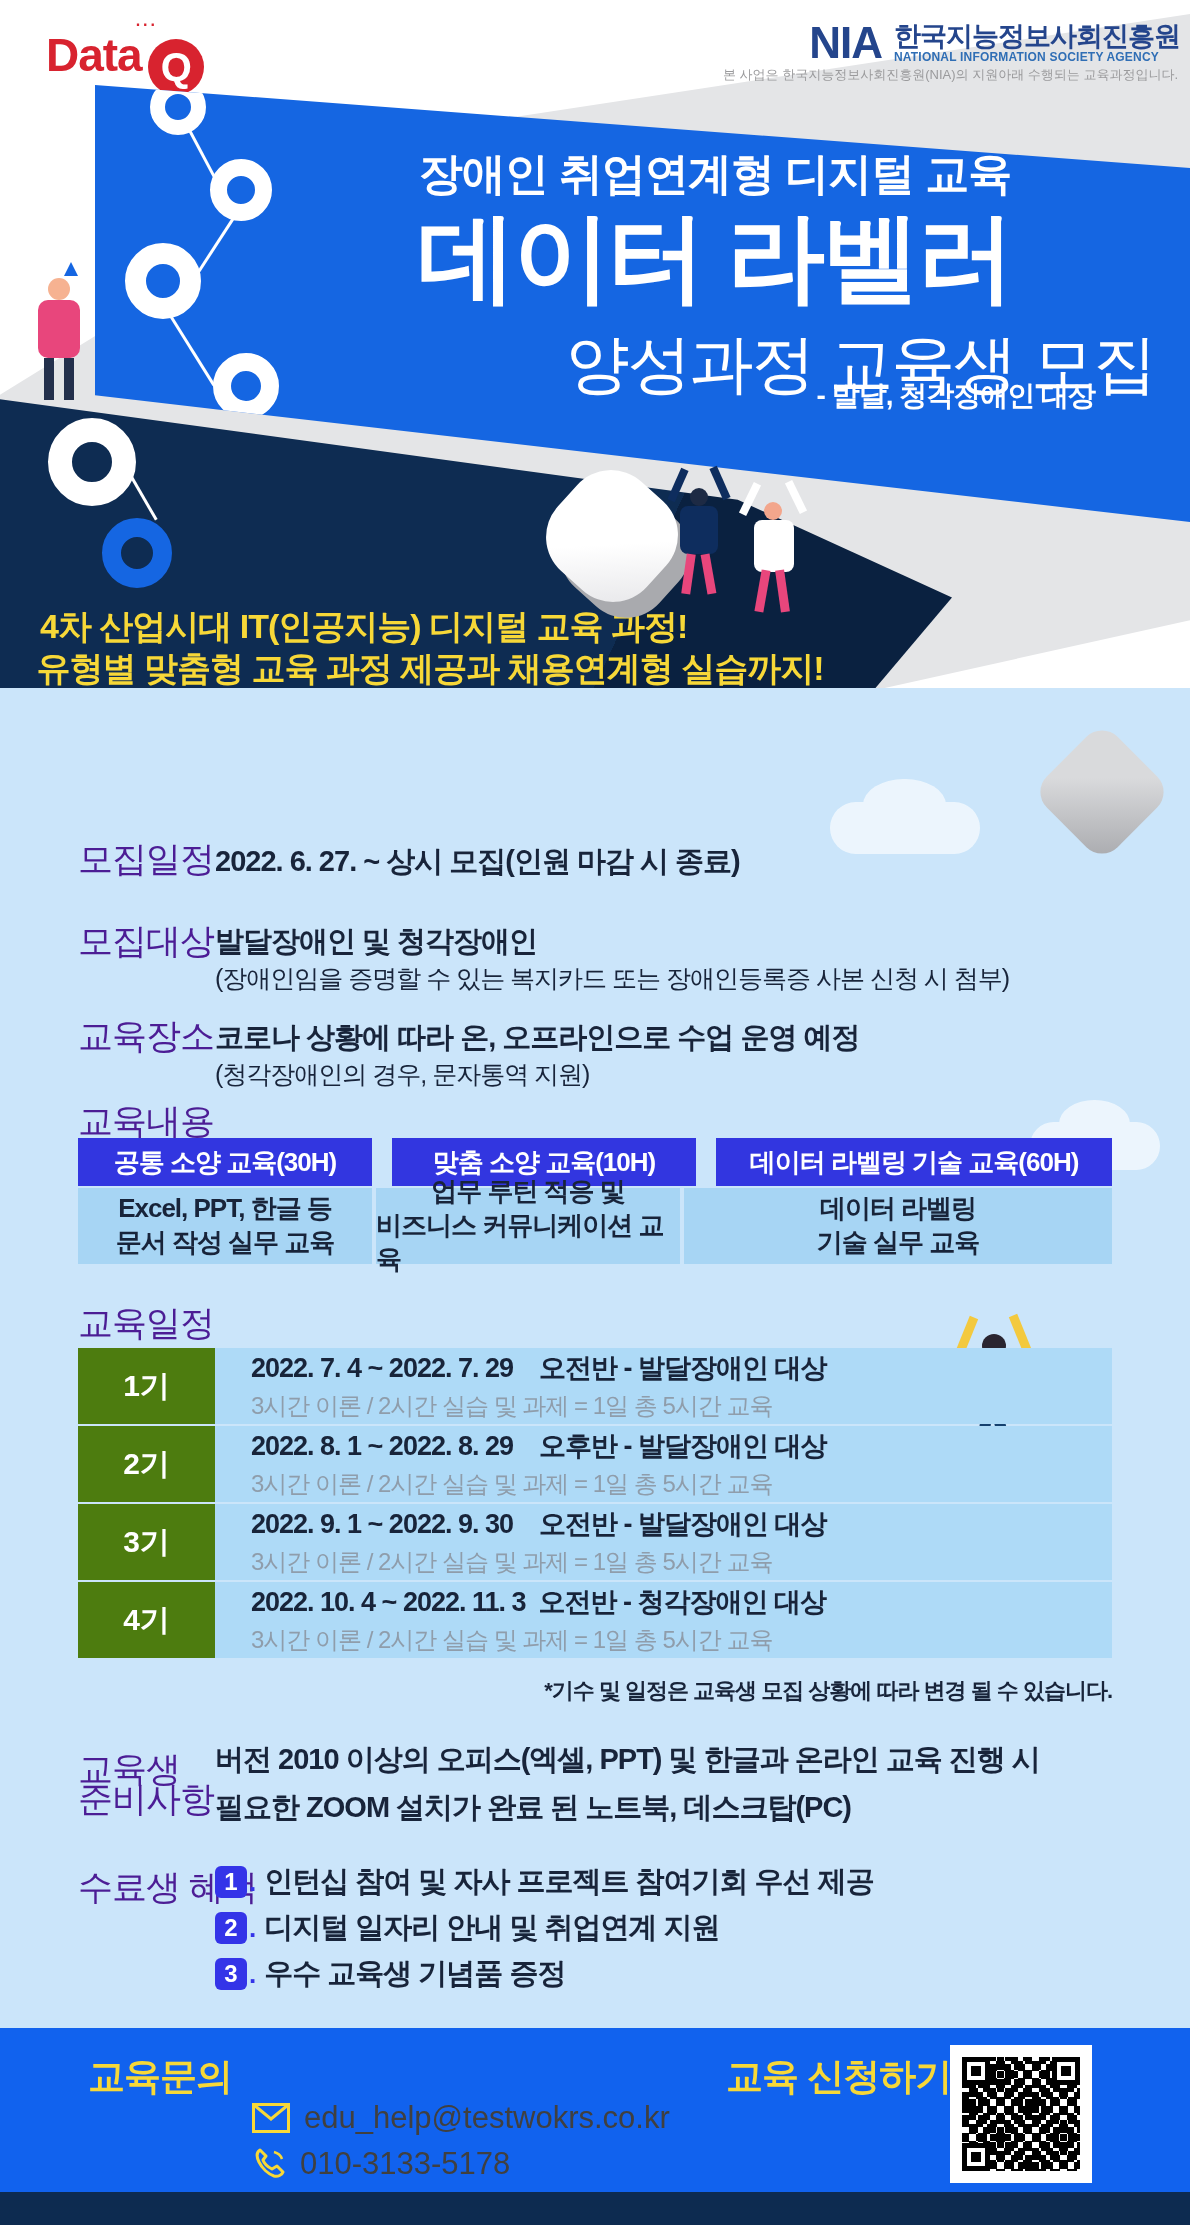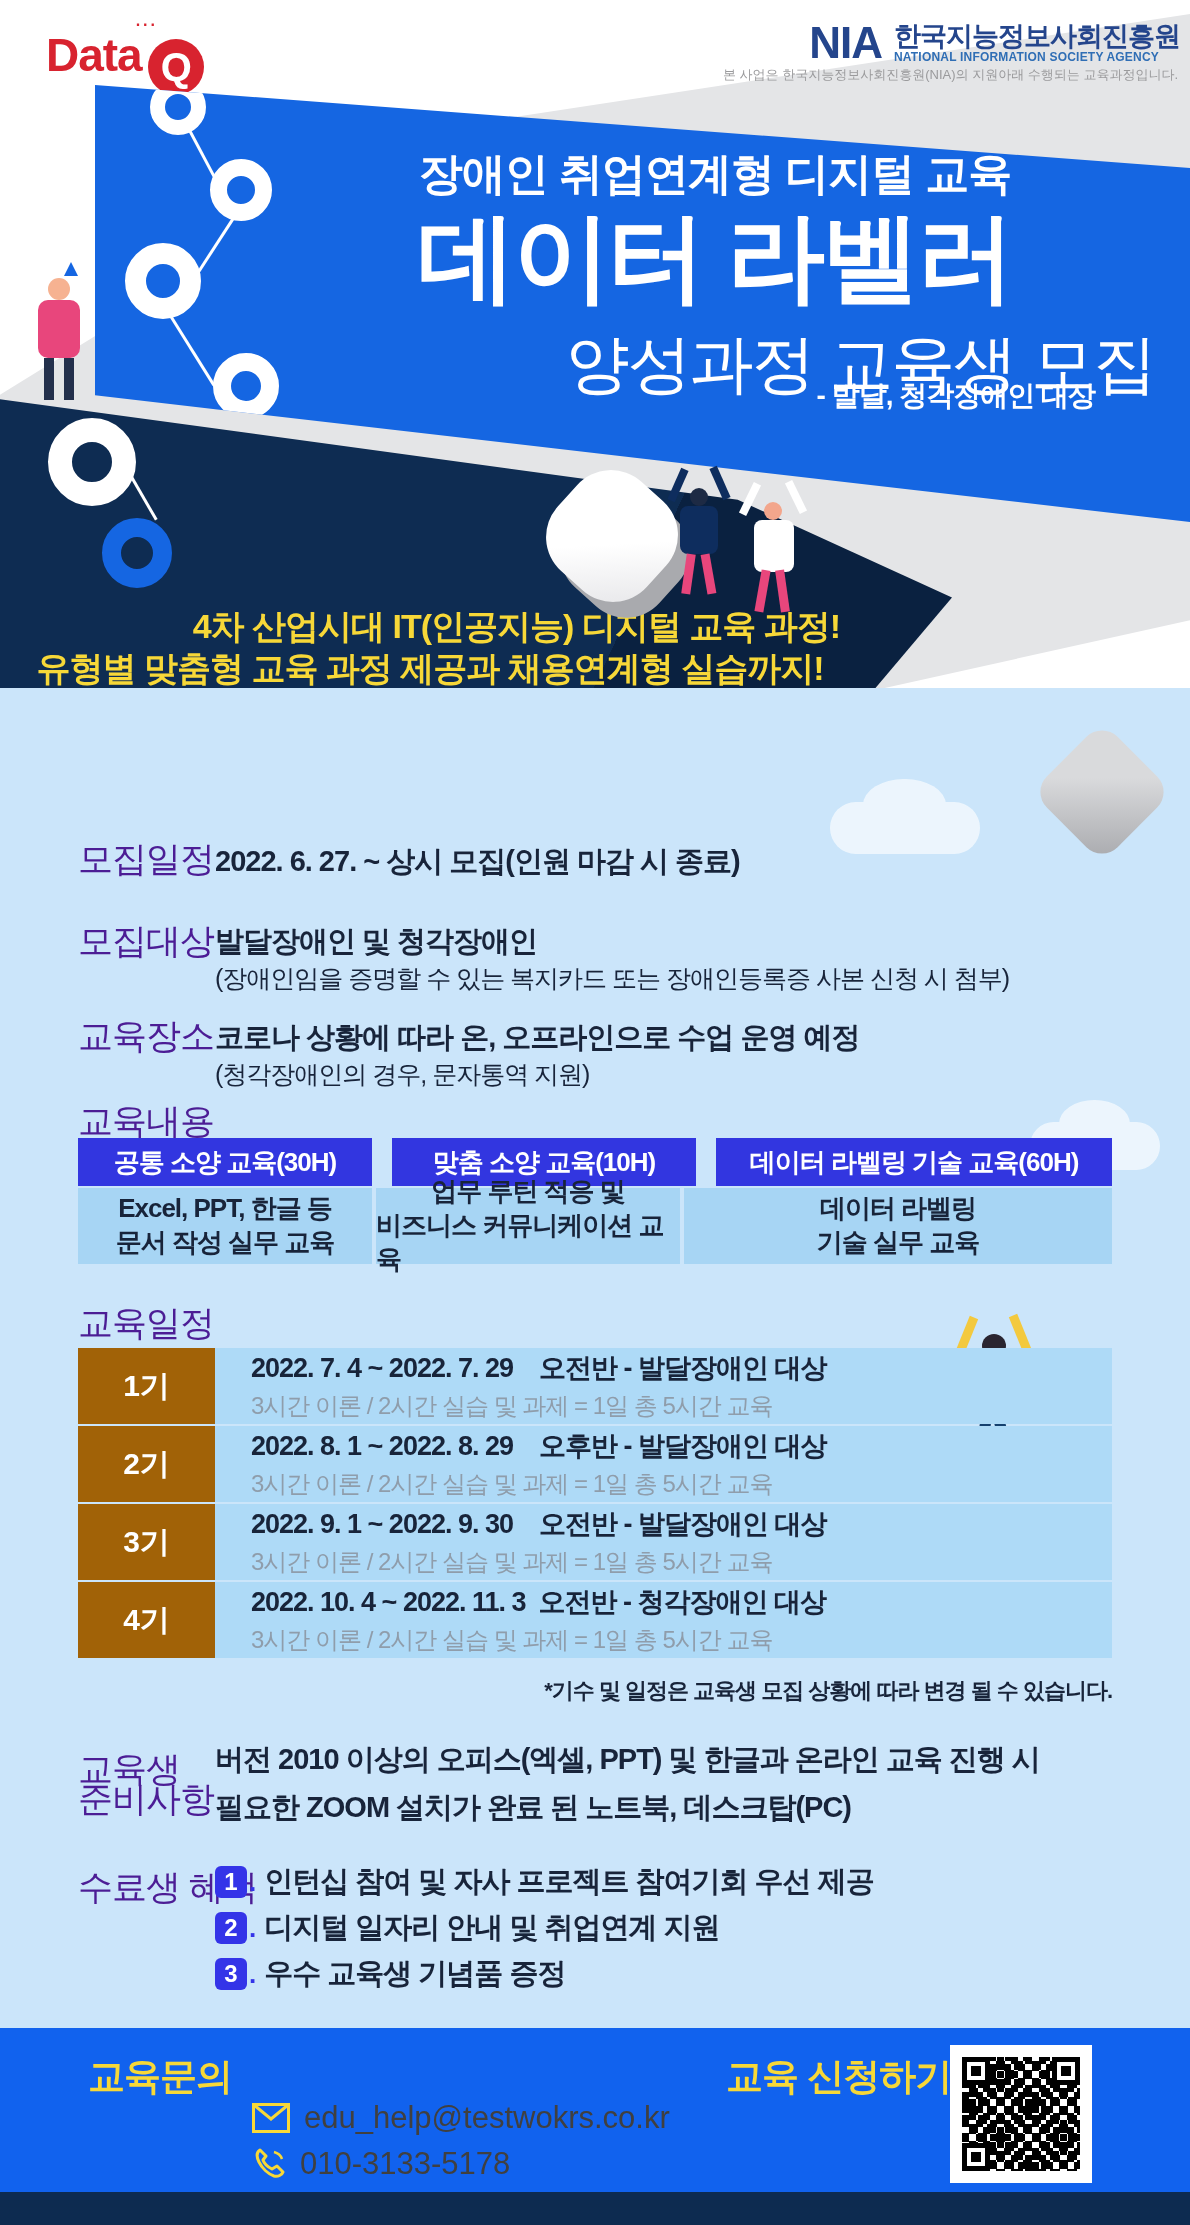--- a/index.html
+++ b/index.html
@@ -32,21 +32,21 @@
     font-size:64px;font-weight:400;letter-spacing:-2px;margin-top:24px;}
   .target-line{position:absolute;left:180px;top:292px;width:820px;text-align:right;
     font-size:28px;font-weight:600;letter-spacing:-1px;}
   .ring{position:absolute;border-radius:50%;box-sizing:border-box;}
   .conn{position:absolute;width:3px;background:#ffffff;transform-origin:top left;}
 
   
   .navy-band{position:absolute;left:0;top:390px;width:1190px;height:305px;
     background:linear-gradient(115deg,#0e2c52 55%,#0a2140 55%);
     clip-path:polygon(0 3%,62% 36%,80% 68%,73.5% 98%,0 100%);}
-  .band-l1{position:absolute;left:40px;top:214px;width:800px;text-align:right;
+  .band-l1{position:absolute;left:40px;top:214px;width:800px;text-align:left;
     font-size:34px;font-weight:800;color:#f7d838;letter-spacing:-1px;}
   .band-l2{position:absolute;left:10px;top:256px;width:840px;text-align:center;
     font-size:34px;font-weight:800;color:#f7d838;letter-spacing:-1px;}
 
   
   .content-bg{position:absolute;left:0;top:688px;width:1190px;height:1340px;background:#cbe5fa;}
   .cloud{position:absolute;background:#ffffff;opacity:.65;border-radius:60px;}
   .cloud::before{content:"";position:absolute;left:22%;top:-45%;width:55%;height:100%;background:#fff;border-radius:50%;}
   .diamond{position:absolute;width:100px;height:100px;border-radius:22px;transform:rotate(45deg);
     background:linear-gradient(135deg,#d9dadc 40%,#a7a8ac 100%);}
@@ -63,21 +63,21 @@
   .cur-head div{height:48px;background:#3236e0;color:#ffffff;font-size:26px;font-weight:800;
     display:flex;align-items:center;justify-content:center;letter-spacing:-1px;}
   .cur-body{display:flex;gap:4px;margin-top:2px;}
   .cur-body div{height:76px;background:#a7d5f4;color:#18243a;font-size:26px;font-weight:600;
     display:flex;flex-direction:column;align-items:center;justify-content:center;line-height:1.3;letter-spacing:-1px;}
   .c1{width:294px;} .c2{width:304px;} .c3{flex:1;}
 
   
   .tl-table{position:absolute;left:78px;top:1348px;width:1034px;}
   .tl-row{display:flex;margin-bottom:2px;}
-  .tl-badge{width:137px;height:76px;background:#a16207;color:#ffffff;font-size:30px;font-weight:800;
+  .tl-badge{width:137px;height:76px;background:#4d7c0f;color:#ffffff;font-size:30px;font-weight:800;
     display:flex;align-items:center;justify-content:center;}
   .tl-cell{flex:1;height:76px;background:#aedaf7;padding-left:36px;display:flex;flex-direction:column;justify-content:center;}
   .tl-title{font-size:27px;font-weight:800;color:#18243a;letter-spacing:-1px;white-space:pre-wrap;}
   .tl-sub{font-size:24px;font-weight:500;color:#8f9dab;letter-spacing:-1px;margin-top:4px;}
   .footnote{position:absolute;left:78px;top:1676px;width:1034px;text-align:right;
     font-size:22px;font-weight:700;color:#18243a;letter-spacing:-1px;}
 
   
   .benefit-item{position:absolute;display:flex;align-items:center;gap:8px;}
   .b-badge{width:32px;height:32px;background:#3434e8;border-radius:6px;color:#fff;

